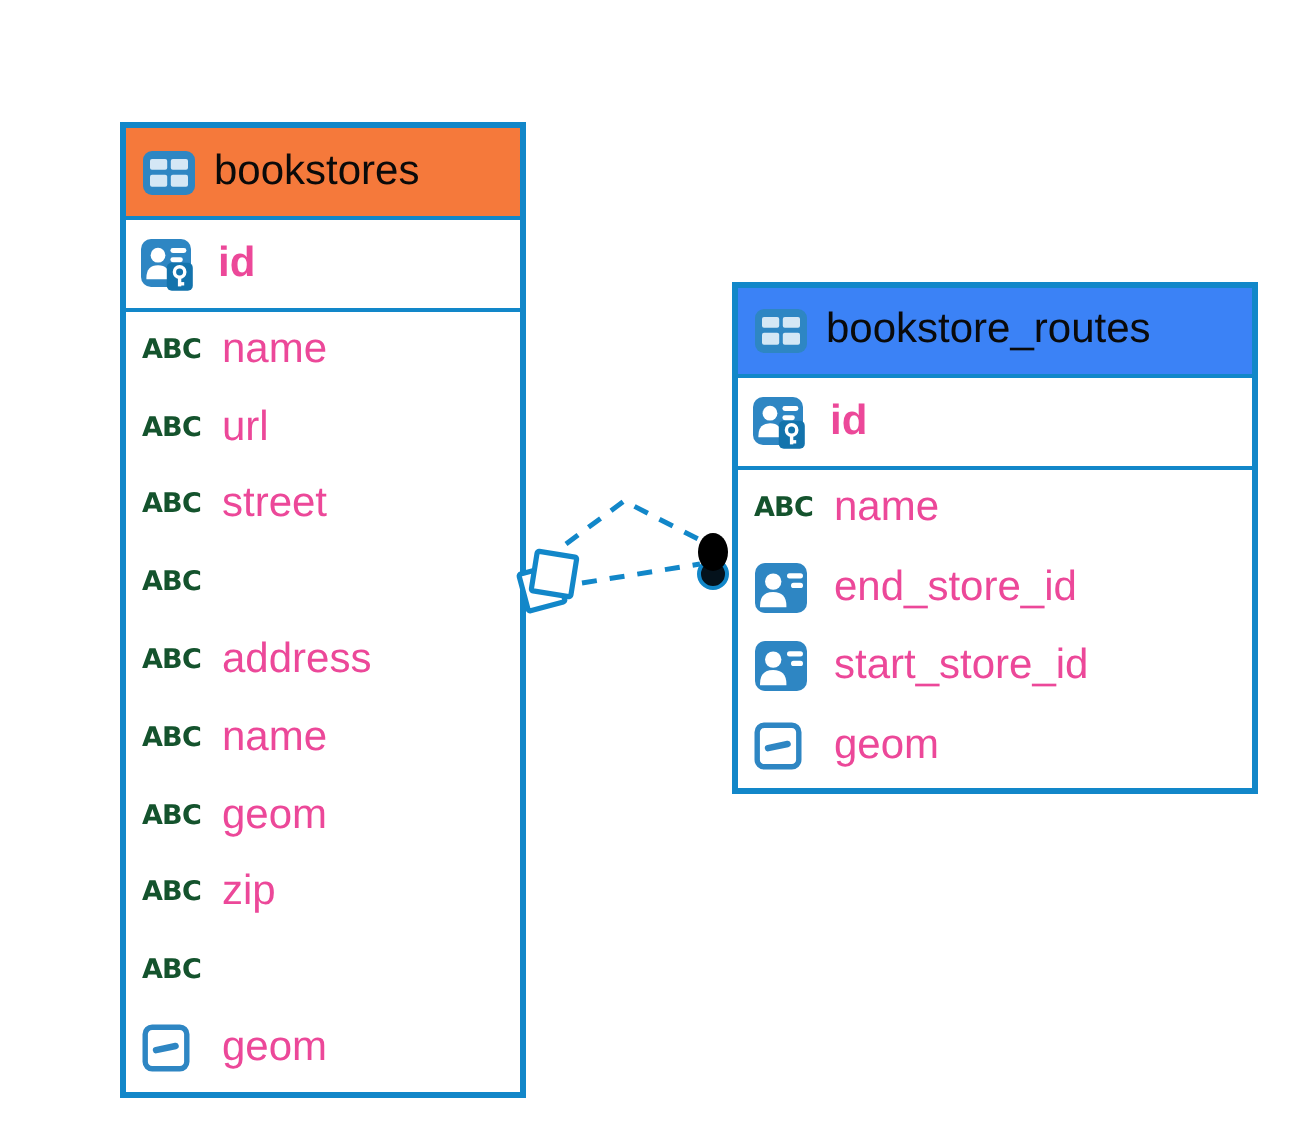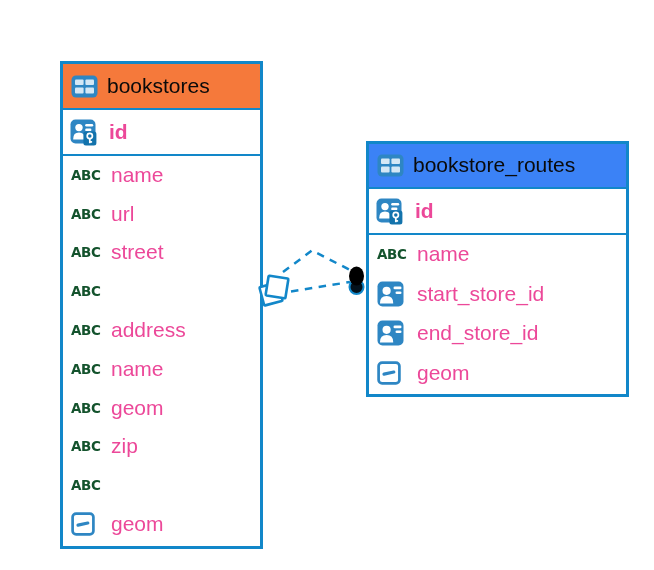--- a/index.html
+++ b/index.html
@@ -182,33 +182,33 @@
       <div class="field-row">
         <span class="icon-box">
           <svg width="27" height="26" viewBox="0 0 27 26">
             <rect x="0.5" y="0.5" width="26" height="25" rx="5" fill="#2E86C3"></rect>
             <circle cx="9.6" cy="9.8" r="4.1" fill="#fff"></circle>
             <path d="M3 22 Q3 15 9.6 15 Q16.2 15 16.2 22 L16.2 22.6 L3 22.6 Z" fill="#fff"></path>
             <rect x="16.5" y="5.6" width="8" height="2.6" rx="1.3" fill="#fff"></rect>
             <rect x="18.5" y="10.4" width="6" height="2.6" rx="1.3" fill="#fff"></rect>
           </svg>
         </span>
-        <span class="col-name">start_store_id</span>
+        <span class="col-name">end_store_id</span>
       </div>
       <div class="field-row">
         <span class="icon-box">
           <svg width="27" height="26" viewBox="0 0 27 26">
             <rect x="0.5" y="0.5" width="26" height="25" rx="5" fill="#2E86C3"></rect>
             <circle cx="9.6" cy="9.8" r="4.1" fill="#fff"></circle>
             <path d="M3 22 Q3 15 9.6 15 Q16.2 15 16.2 22 L16.2 22.6 L3 22.6 Z" fill="#fff"></path>
             <rect x="16.5" y="5.6" width="8" height="2.6" rx="1.3" fill="#fff"></rect>
             <rect x="18.5" y="10.4" width="6" height="2.6" rx="1.3" fill="#fff"></rect>
           </svg>
         </span>
-        <span class="col-name">end_store_id</span>
+        <span class="col-name">start_store_id</span>
       </div>
       <div class="field-row">
         <span class="icon-box">
           <svg width="24" height="24" viewBox="0 0 24 24">
             <rect x="1.6" y="1.6" width="20.8" height="20.8" rx="3.5" fill="#fff" stroke="#2E86C3" stroke-width="2.7"></rect>
             <line x1="7" y1="13.1" x2="16.8" y2="11" stroke="#2E86C3" stroke-width="3.2" stroke-linecap="round"></line>
           </svg>
         </span>
         <span class="col-name">geom</span>
       </div>

